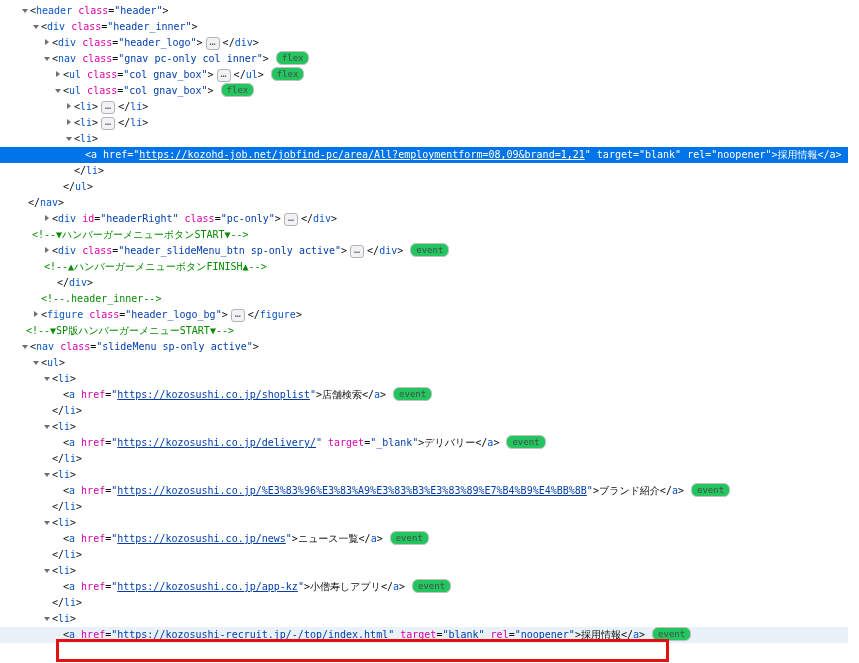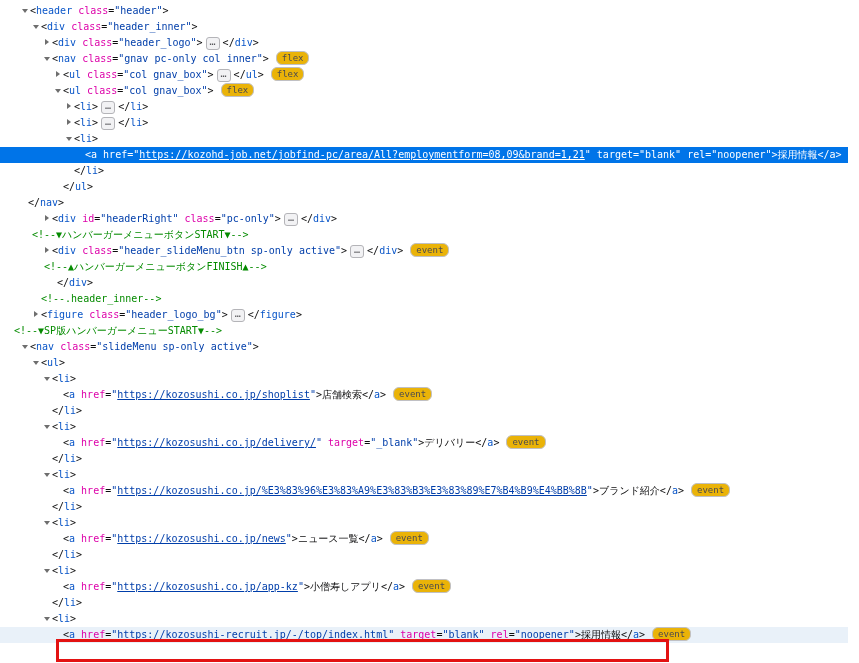--- a/index.html
+++ b/index.html
@@ -16,21 +16,21 @@
   .t-tag{color:#0a56c8;}
   .t-attr{color:#dd00a9;}
   .t-val{color:#003eaa;}
   .t-link{color:#003eaa;text-decoration:underline;cursor:pointer;}
   .t-txt{color:#0c0c0d;margin-top:10px;}
   .t-comment{color:#058b00;}
   .ell{display:inline-block;margin:0 3px;padding:0 3px;height:11px;line-height:8px;
      border:1px solid #b4b4b8;border-radius:3px;background:#f2f2f4;color:#58585c;
      font-size:10px;vertical-align:1px;cursor:pointer;}
   .badge{display:inline-block;margin-left:7px;padding:1px 5px;border:1px solid #c0c0c4;
-     border-radius:6px;background:#eab308;color:#4a4a4f;font-size:9px;line-height:10px;
+     border-radius:6px;background:#22c55e;color:#4a4a4f;font-size:9px;line-height:10px;
      vertical-align:1px;cursor:pointer;}
   .row.selected{background:#0074e8;}
   .row.selected span{color:#ffffff !important;}
   .row.selected .twisty::before{border-top-color:#fff;}
   .row.hl{background:#e9f1f9;}
   .redbox{position:absolute;left:56px;top:639px;width:613px;height:23px;
      box-sizing:border-box;border:3px solid #e31212;pointer-events:none;z-index:9;}
 </style>
 </head>
 <body>
@@ -50,21 +50,21 @@
     <div class="row" style="padding-left: 66px;"><span class="twisty"></span><span class="t-p">&lt;/</span><span class="t-tag">li</span><span class="t-p">&gt;</span></div>
     <div class="row" style="padding-left: 55px;"><span class="twisty"></span><span class="t-p">&lt;/</span><span class="t-tag">ul</span><span class="t-p">&gt;</span></div>
     <div class="row" style="padding-left: 20px;"><span class="twisty"></span><span class="t-p">&lt;/</span><span class="t-tag">nav</span><span class="t-p">&gt;</span></div>
     <div class="row" style="padding-left: 44px;"><span class="twisty right"></span><span class="t-p">&lt;</span><span class="t-tag">div</span><span class="t-p"> </span><span class="t-attr">id</span><span class="t-p">=</span><span class="t-val">"headerRight"</span><span class="t-p"> </span><span class="t-attr">class</span><span class="t-p">=</span><span class="t-val">"pc-only"</span><span class="t-p">&gt;</span><span class="ell">…</span><span class="t-p">&lt;/</span><span class="t-tag">div</span><span class="t-p">&gt;</span></div>
     <div class="row" style="padding-left: 24px;"><span class="twisty"></span><span class="t-comment">&lt;!--▼ハンバーガーメニューボタンSTART▼--&gt;</span></div>
     <div class="row" style="padding-left: 44px;"><span class="twisty right"></span><span class="t-p">&lt;</span><span class="t-tag">div</span><span class="t-p"> </span><span class="t-attr">class</span><span class="t-p">=</span><span class="t-val">"header_slideMenu_btn sp-only active"</span><span class="t-p">&gt;</span><span class="ell">…</span><span class="t-p">&lt;/</span><span class="t-tag">div</span><span class="t-p">&gt;</span><span class="badge">event</span></div>
     <div class="row" style="padding-left: 36px;"><span class="twisty"></span><span class="t-comment">&lt;!--▲ハンバーガーメニューボタンFINISH▲--&gt;</span></div>
     <div class="row" style="padding-left: 49px;"><span class="twisty"></span><span class="t-p">&lt;/</span><span class="t-tag">div</span><span class="t-p">&gt;</span></div>
     <div class="row" style="padding-left: 33px;"><span class="twisty"></span><span class="t-comment">&lt;!--.header_inner--&gt;</span></div>
     <div class="row" style="padding-left: 33px;"><span class="twisty right"></span><span class="t-p">&lt;</span><span class="t-tag">figure</span><span class="t-p"> </span><span class="t-attr">class</span><span class="t-p">=</span><span class="t-val">"header_logo_bg"</span><span class="t-p">&gt;</span><span class="ell">…</span><span class="t-p">&lt;/</span><span class="t-tag">figure</span><span class="t-p">&gt;</span></div>
-    <div class="row" style="padding-left: 6px;"><span class="twisty"></span><span class="t-comment">&lt;!--▼SP版ハンバーガーメニューSTART▼--&gt;</span></div>
+    <div class="row" style="padding-left: 18px;"><span class="twisty"></span><span class="t-comment">&lt;!--▼SP版ハンバーガーメニューSTART▼--&gt;</span></div>
     <div class="row" style="padding-left: 22px;"><span class="twisty down"></span><span class="t-p">&lt;</span><span class="t-tag">nav</span><span class="t-p"> </span><span class="t-attr">class</span><span class="t-p">=</span><span class="t-val">"slideMenu sp-only active"</span><span class="t-p">&gt;</span></div>
     <div class="row" style="padding-left: 33px;"><span class="twisty down"></span><span class="t-p">&lt;</span><span class="t-tag">ul</span><span class="t-p">&gt;</span></div>
     <div class="row" style="padding-left: 44px;"><span class="twisty down"></span><span class="t-p">&lt;</span><span class="t-tag">li</span><span class="t-p">&gt;</span></div>
     <div class="row" style="padding-left: 55px;"><span class="twisty"></span><span class="t-p">&lt;</span><span class="t-tag">a</span><span class="t-p"> </span><span class="t-attr">href</span><span class="t-p">=</span><span class="t-val">"</span><span class="t-link">https://kozosushi.co.jp/shoplist</span><span class="t-val">"</span><span class="t-p">&gt;</span><span class="t-txt">店舗検索</span><span class="t-p">&lt;/</span><span class="t-tag">a</span><span class="t-p">&gt;</span><span class="badge">event</span></div>
     <div class="row" style="padding-left: 44px;"><span class="twisty"></span><span class="t-p">&lt;/</span><span class="t-tag">li</span><span class="t-p">&gt;</span></div>
     <div class="row" style="padding-left: 44px;"><span class="twisty down"></span><span class="t-p">&lt;</span><span class="t-tag">li</span><span class="t-p">&gt;</span></div>
     <div class="row" style="padding-left: 55px;"><span class="twisty"></span><span class="t-p">&lt;</span><span class="t-tag">a</span><span class="t-p"> </span><span class="t-attr">href</span><span class="t-p">=</span><span class="t-val">"</span><span class="t-link">https://kozosushi.co.jp/delivery/</span><span class="t-val">"</span><span class="t-p"> </span><span class="t-attr">target</span><span class="t-p">=</span><span class="t-val">"_blank"</span><span class="t-p">&gt;</span><span class="t-txt">デリバリー</span><span class="t-p">&lt;/</span><span class="t-tag">a</span><span class="t-p">&gt;</span><span class="badge">event</span></div>
     <div class="row" style="padding-left: 44px;"><span class="twisty"></span><span class="t-p">&lt;/</span><span class="t-tag">li</span><span class="t-p">&gt;</span></div>
     <div class="row" style="padding-left: 44px;"><span class="twisty down"></span><span class="t-p">&lt;</span><span class="t-tag">li</span><span class="t-p">&gt;</span></div>
     <div class="row" style="padding-left: 55px;"><span class="twisty"></span><span class="t-p">&lt;</span><span class="t-tag">a</span><span class="t-p"> </span><span class="t-attr">href</span><span class="t-p">=</span><span class="t-val">"</span><span class="t-link">https://kozosushi.co.jp/%E3%83%96%E3%83%A9%E3%83%B3%E3%83%89%E7%B4%B9%E4%BB%8B</span><span class="t-val">"</span><span class="t-p">&gt;</span><span class="t-txt">ブランド紹介</span><span class="t-p">&lt;/</span><span class="t-tag">a</span><span class="t-p">&gt;</span><span class="badge">event</span></div>

